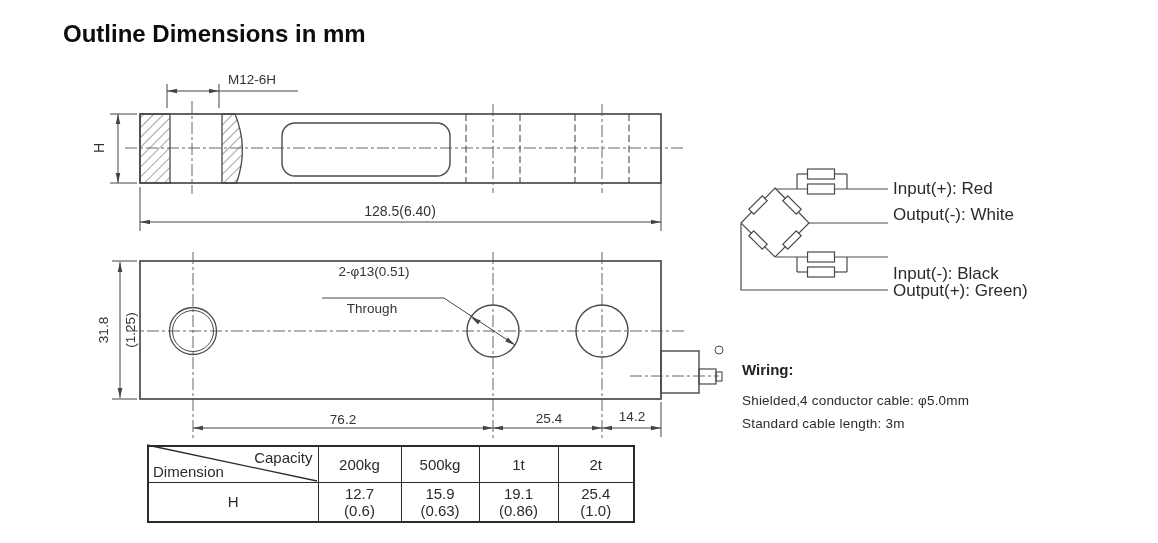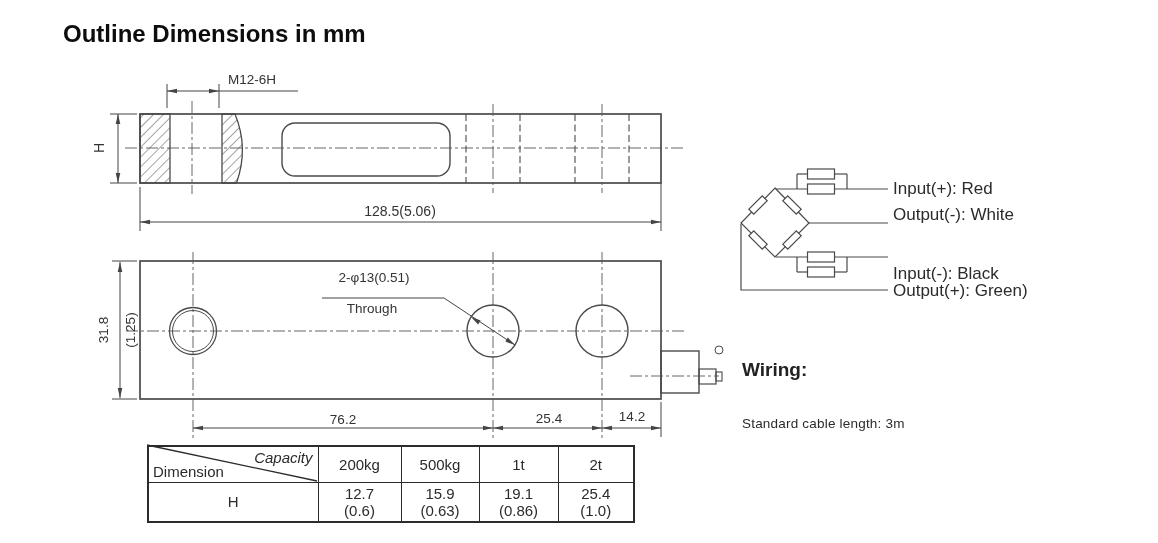--- a/index.html
+++ b/index.html
@@ -5,29 +5,29 @@
   html,body{margin:0;padding:0;background:#fff;}
   #canvas{position:relative;width:1144px;height:543px;background:#fff;overflow:hidden;
           font-family:"Liberation Sans","DejaVu Sans",sans-serif;}
   #drawing{position:absolute;left:0;top:0;}
   .lbl{position:absolute;color:#333;font-size:13.5px;white-space:nowrap;line-height:1;}
   .c{transform:translate(-50%,-50%);}
   .l{transform:translate(0,-50%);}
   .rot{transform:translate(-50%,-50%) rotate(-90deg);}
   .title{position:absolute;left:63px;top:20px;font-size:24px;font-weight:bold;color:#0d0d0d;}
   .dim14{font-size:14px;}
-  .wiring-head{font-weight:bold;font-size:19px;color:#222;}
+  .wiring-head{font-weight:bold;font-size:15px;color:#222;}
   .note{font-size:13.5px;color:#2b2b2b;letter-spacing:.2px;}
   .blabel{font-size:17px;color:#2b2b2b;}
   table.spec{position:absolute;left:147px;top:445px;border-collapse:collapse;table-layout:fixed;
              width:486px;color:#2b2b2b;font-size:15px;text-align:center;background:transparent;}
   table.spec td{border:1.5px solid #2b2b2b;padding:0;vertical-align:middle;}
   table.spec{border:2px solid #2b2b2b;}
   td.corner{position:relative;}
-  .cap{position:absolute;right:5px;top:2px;font-size:15px;font-style:italic;}
+  .cap{position:absolute;right:5px;top:2px;font-size:15px;}
   .dimn{position:absolute;left:4px;bottom:2px;font-size:15px;}
   .v2{line-height:17px;}
 </style>
 </head>
 <body>
 
 <div id="canvas">
 
   <svg id="drawing" width="1158" height="543" viewBox="0 0 1158 543">
     <defs>
@@ -152,36 +152,37 @@
       </g>
     </g>
 
     <line x1="147" y1="445" x2="317" y2="481" stroke="#2b2b2b" stroke-width="1.3"></line>
   </svg>
 
   <div class="title">Outline Dimensions in mm</div>
 
   <div class="lbl l" style="left:228px;top:80px;">M12-6H</div>
   <div class="lbl rot dim14" style="left:99px;top:148px;">H</div>
-  <div class="lbl c dim14" style="left:400px;top:211px;">128.5(5.06)</div>
+  <div class="lbl c dim14" style="left:400px;top:211px;">128.5(6.40)</div>
 
   <div class="lbl rot" style="left:104px;top:330px;">31.8</div>
   <div class="lbl rot" style="left:131px;top:330px;">(1.25)</div>
-  <div class="lbl c" style="left:374px;top:278px;">2-φ13(0.51)</div>
+  <div class="lbl c" style="left:374px;top:272px;">2-φ13(0.51)</div>
   <div class="lbl c" style="left:372px;top:309px;">Through</div>
   <div class="lbl c" style="left:343px;top:420px;">76.2</div>
   <div class="lbl c" style="left:549px;top:419px;">25.4</div>
   <div class="lbl c" style="left:632px;top:417px;">14.2</div>
 
   <div class="lbl l blabel" style="left:893px;top:188px;">Input(+): Red</div>
   <div class="lbl l blabel" style="left:893px;top:214px;">Output(-): White</div>
   <div class="lbl l blabel" style="left:893px;top:273px;">Input(-): Black</div>
   <div class="lbl l blabel" style="left:893px;top:290px;">Output(+): Green)</div>
 
   <div class="lbl l wiring-head" style="left:742px;top:369px;">Wiring:</div>
+  <div class="lbl l note" style="left:742px;top:401px;">Shielded,4 conductor cable: φ5.0mm</div>
   <div class="lbl l note" style="left:742px;top:424px;">Standard cable length: 3m</div>
 
   <table class="spec">
     <colgroup>
         <col style="width:170px">
         <col style="width:83px">
         <col style="width:78px">
         <col style="width:79px">
         <col style="width:76px">
       </colgroup>

